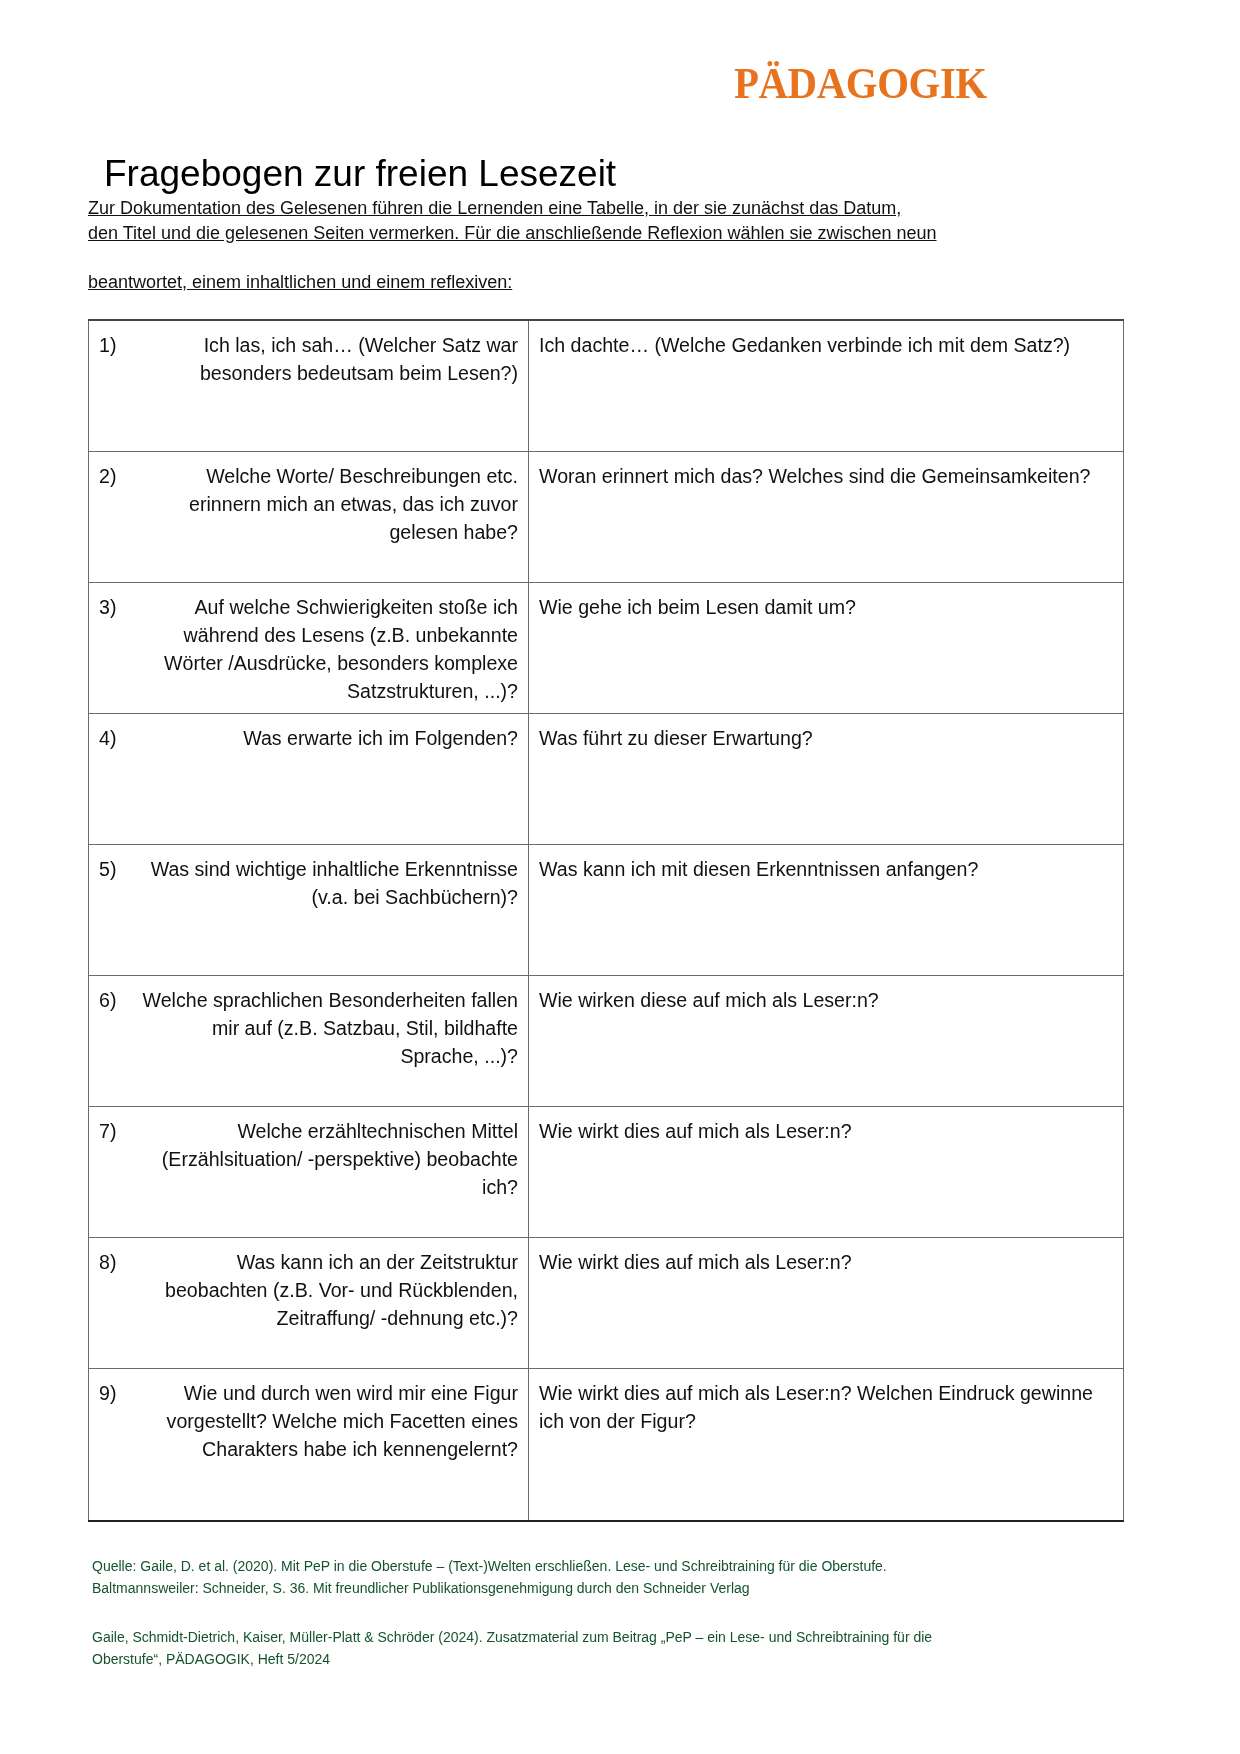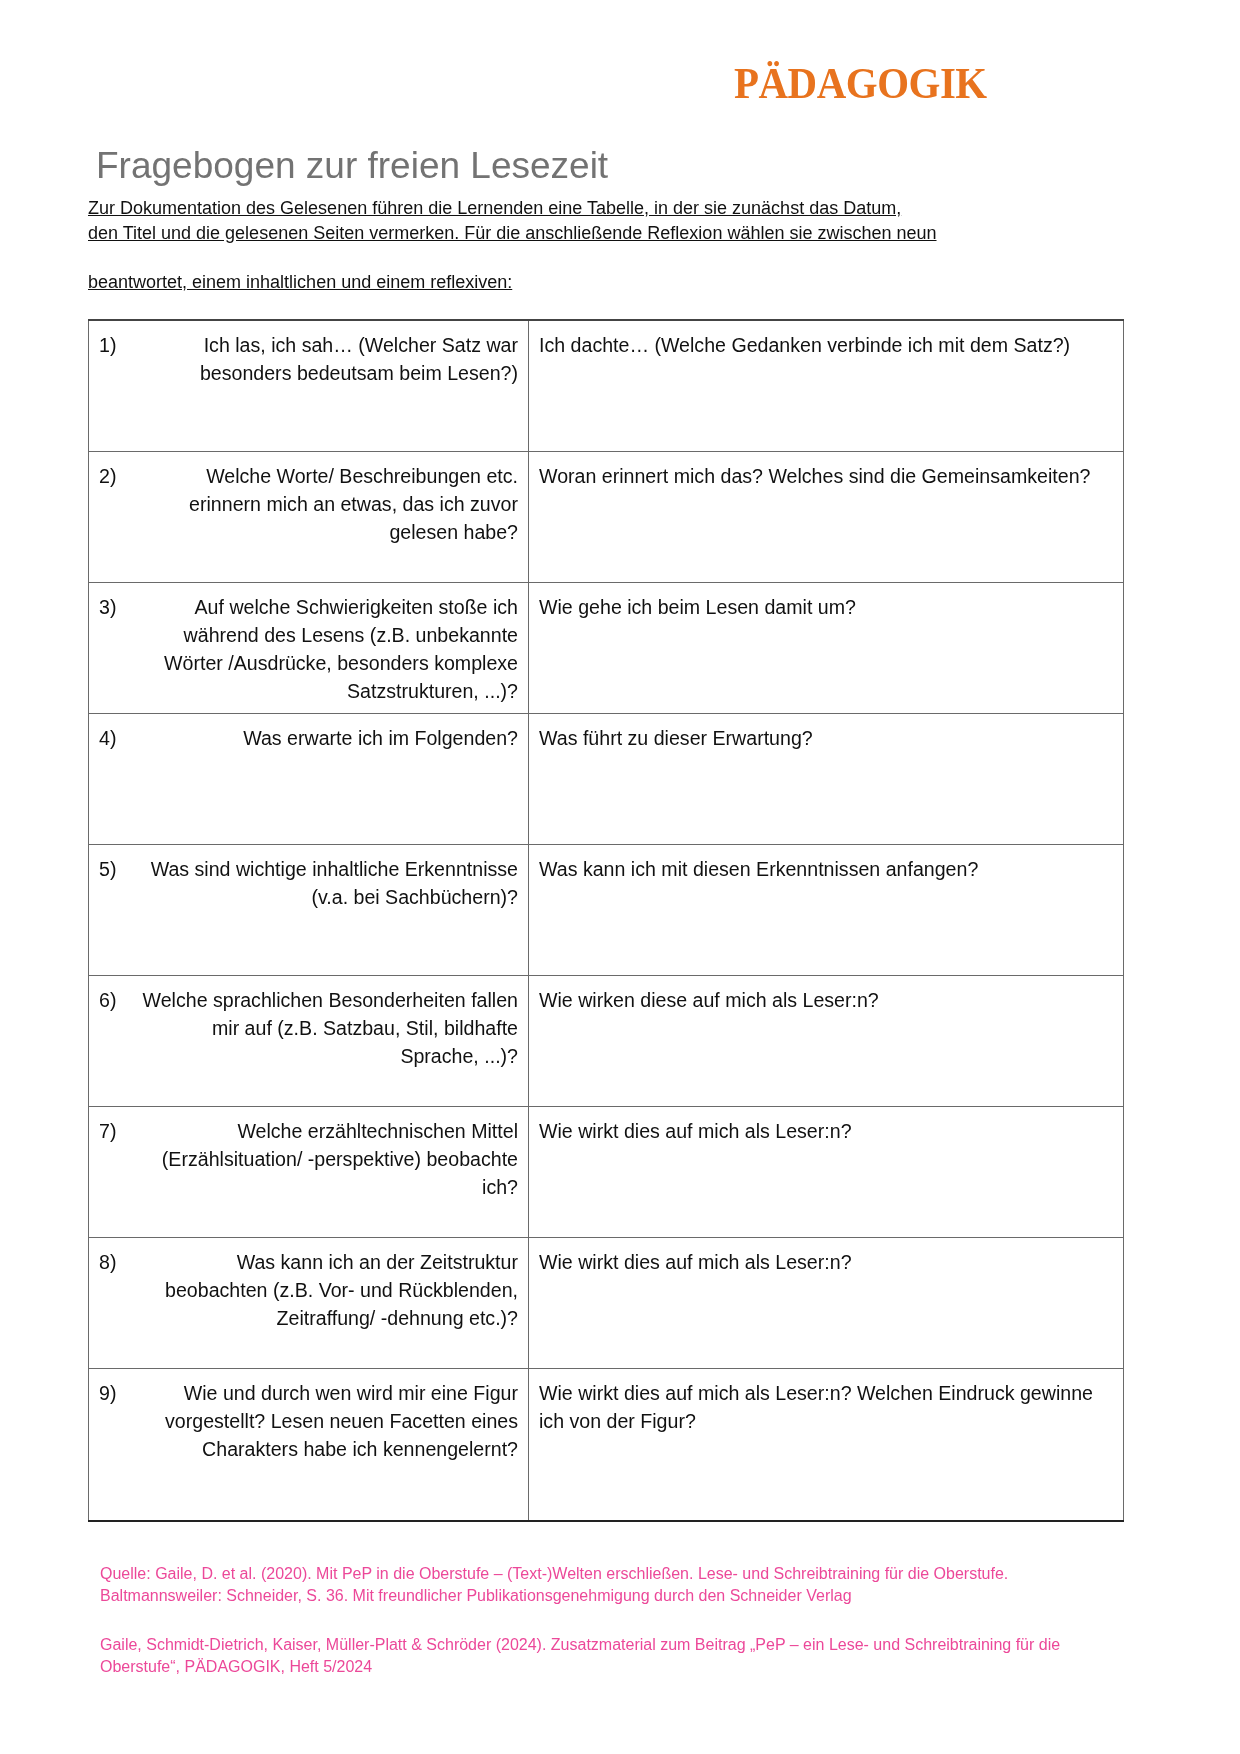--- a/index.html
+++ b/index.html
@@ -24,25 +24,25 @@
       font-size: 44px;
       letter-spacing: -0.5px;
       line-height: 1;
       transform: scaleX(0.93);
       transform-origin: left top;
     }
     .title {
       position: absolute;
       left: 88px;
       top: 138px;
-      margin: 8px;
+      margin: 16px;
       font-weight: normal;
       font-size: 37px;
       line-height: 1.1;
-      color: #737373;
+      color: #000000;
     }
     .intro {
       position: absolute;
       left: 88px;
       top: 196px;
       width: 1000px;
       margin: 0;
       font-size: 18px;
       line-height: 24.7px;
       color: #111111;
@@ -82,24 +82,24 @@
       flex: 0 0 36px;
     }
     .qtext {
       flex: 1;
       text-align: right;
     }
     .footer {
       position: absolute;
       left: 88px;
       width: 1060px;
-      font-size: 16px;
+      font-size: 14px;
       line-height: 22px;
-      color: #ec4899;
-      margin: 12px;
+      color: #14532d;
+      margin: 4px;
     }
     .footer.source { top: 1551px; }
     .footer.credit { top: 1622px; }
   </style>
 </head>
 <body>
 
 <div class="logo" style="color: rgb(232, 115, 30);">PÄDAGOGIK</div>
 
 <h1 class="title">Fragebogen zur freien Lesezeit</h1>
@@ -186,21 +186,21 @@
             <span class="qnum">8)</span>
             <span class="qtext">Was kann ich an der Zeitstruktur beobachten (z.B. Vor- und Rückblenden, Zeitraffung/ -dehnung etc.)?</span>
           </div>
         </td>
       <td><span>Wie wirkt dies auf mich als Leser:n?</span></td>
     </tr>
     <tr class="last">
       <td>
           <div class="qcell">
             <span class="qnum">9)</span>
-            <span class="qtext">Wie und durch wen wird mir eine Figur vorgestellt? Lesen neuen Facetten eines Charakters habe ich kennengelernt?</span>
+            <span class="qtext">Wie und durch wen wird mir eine Figur vorgestellt? Welche mich Facetten eines Charakters habe ich kennengelernt?</span>
           </div>
         </td>
       <td><span>Wie wirkt dies auf mich als Leser:n? Welchen Eindruck gewinne ich von der Figur?</span></td>
     </tr>
   </tbody>
 </table>
 
 <p class="footer source">
   <span>Quelle: Gaile, D. et al. (2020). Mit PeP in die Oberstufe – (Text-)Welten erschließen. Lese- und Schreibtraining für die Oberstufe.</span><br>
   <span>Baltmannsweiler: Schneider, S. 36. Mit freundlicher Publikationsgenehmigung durch den Schneider Verlag</span>

